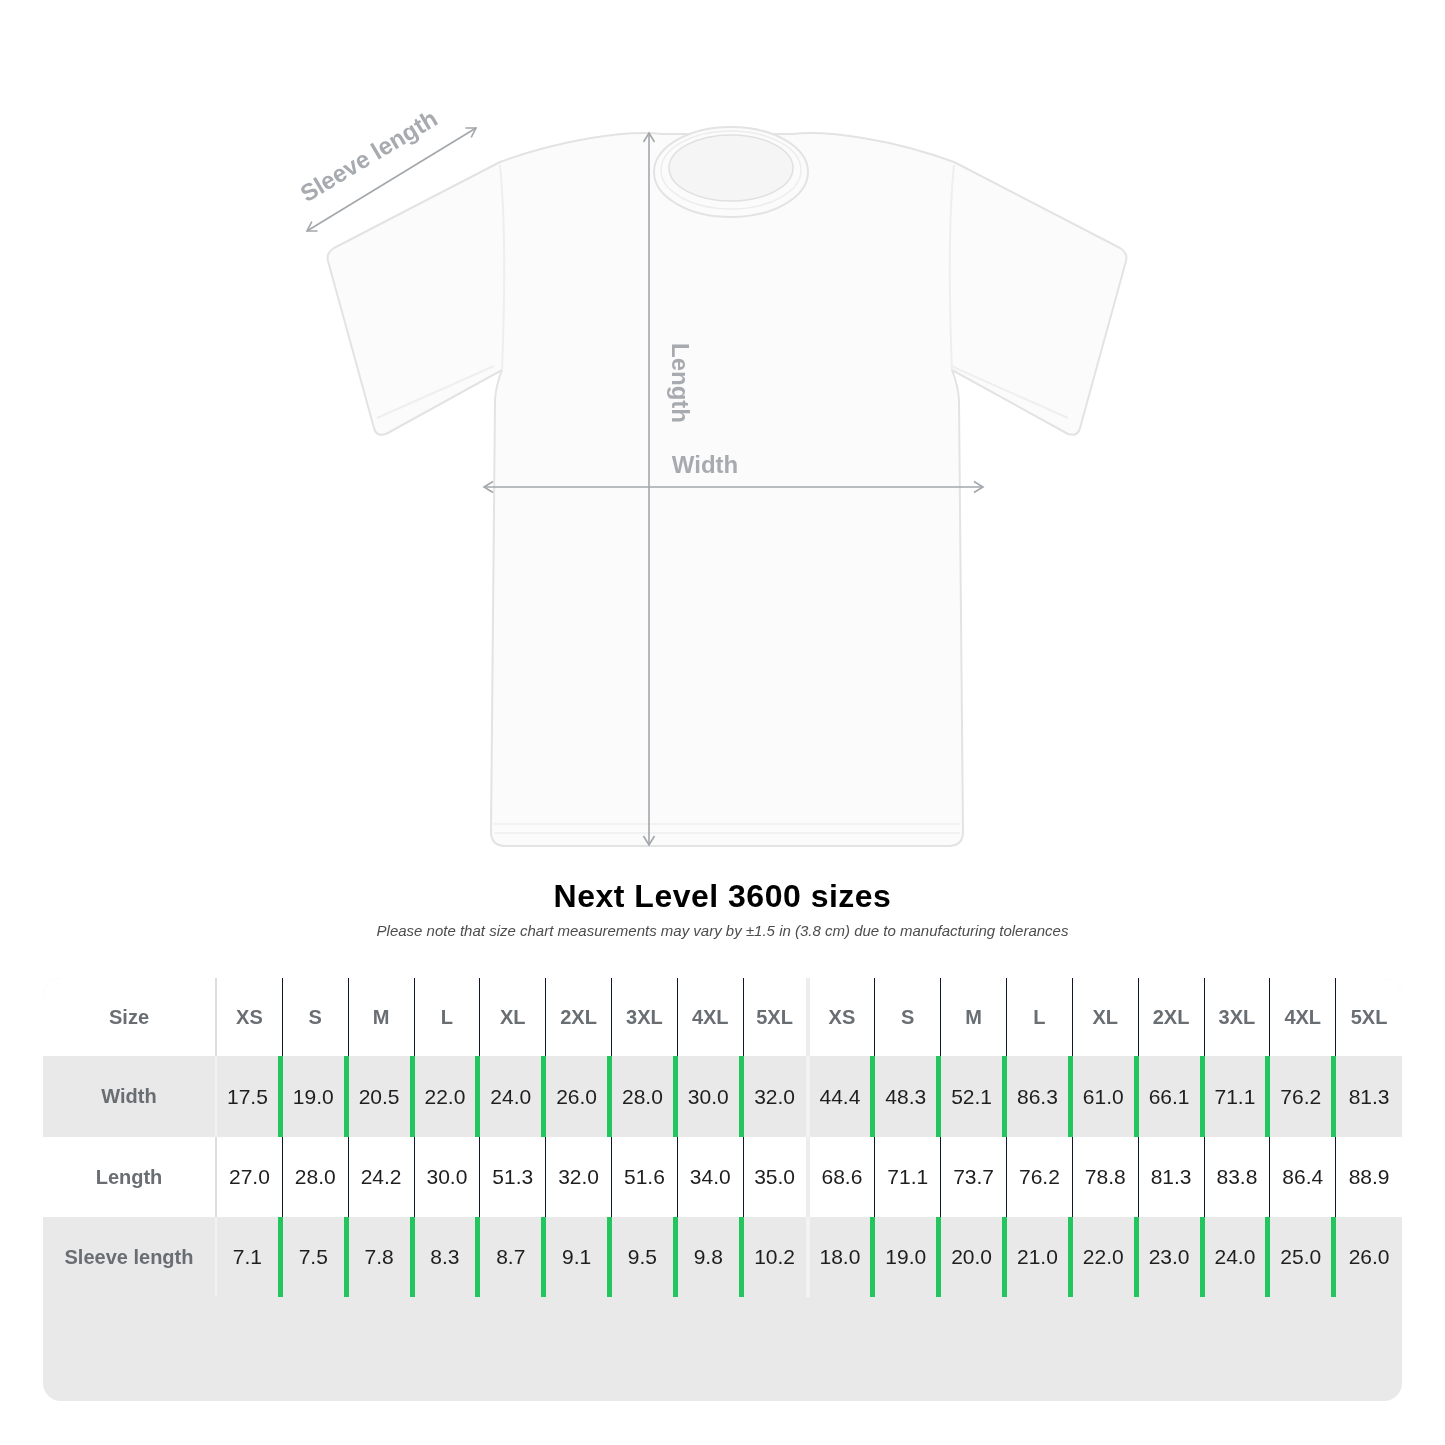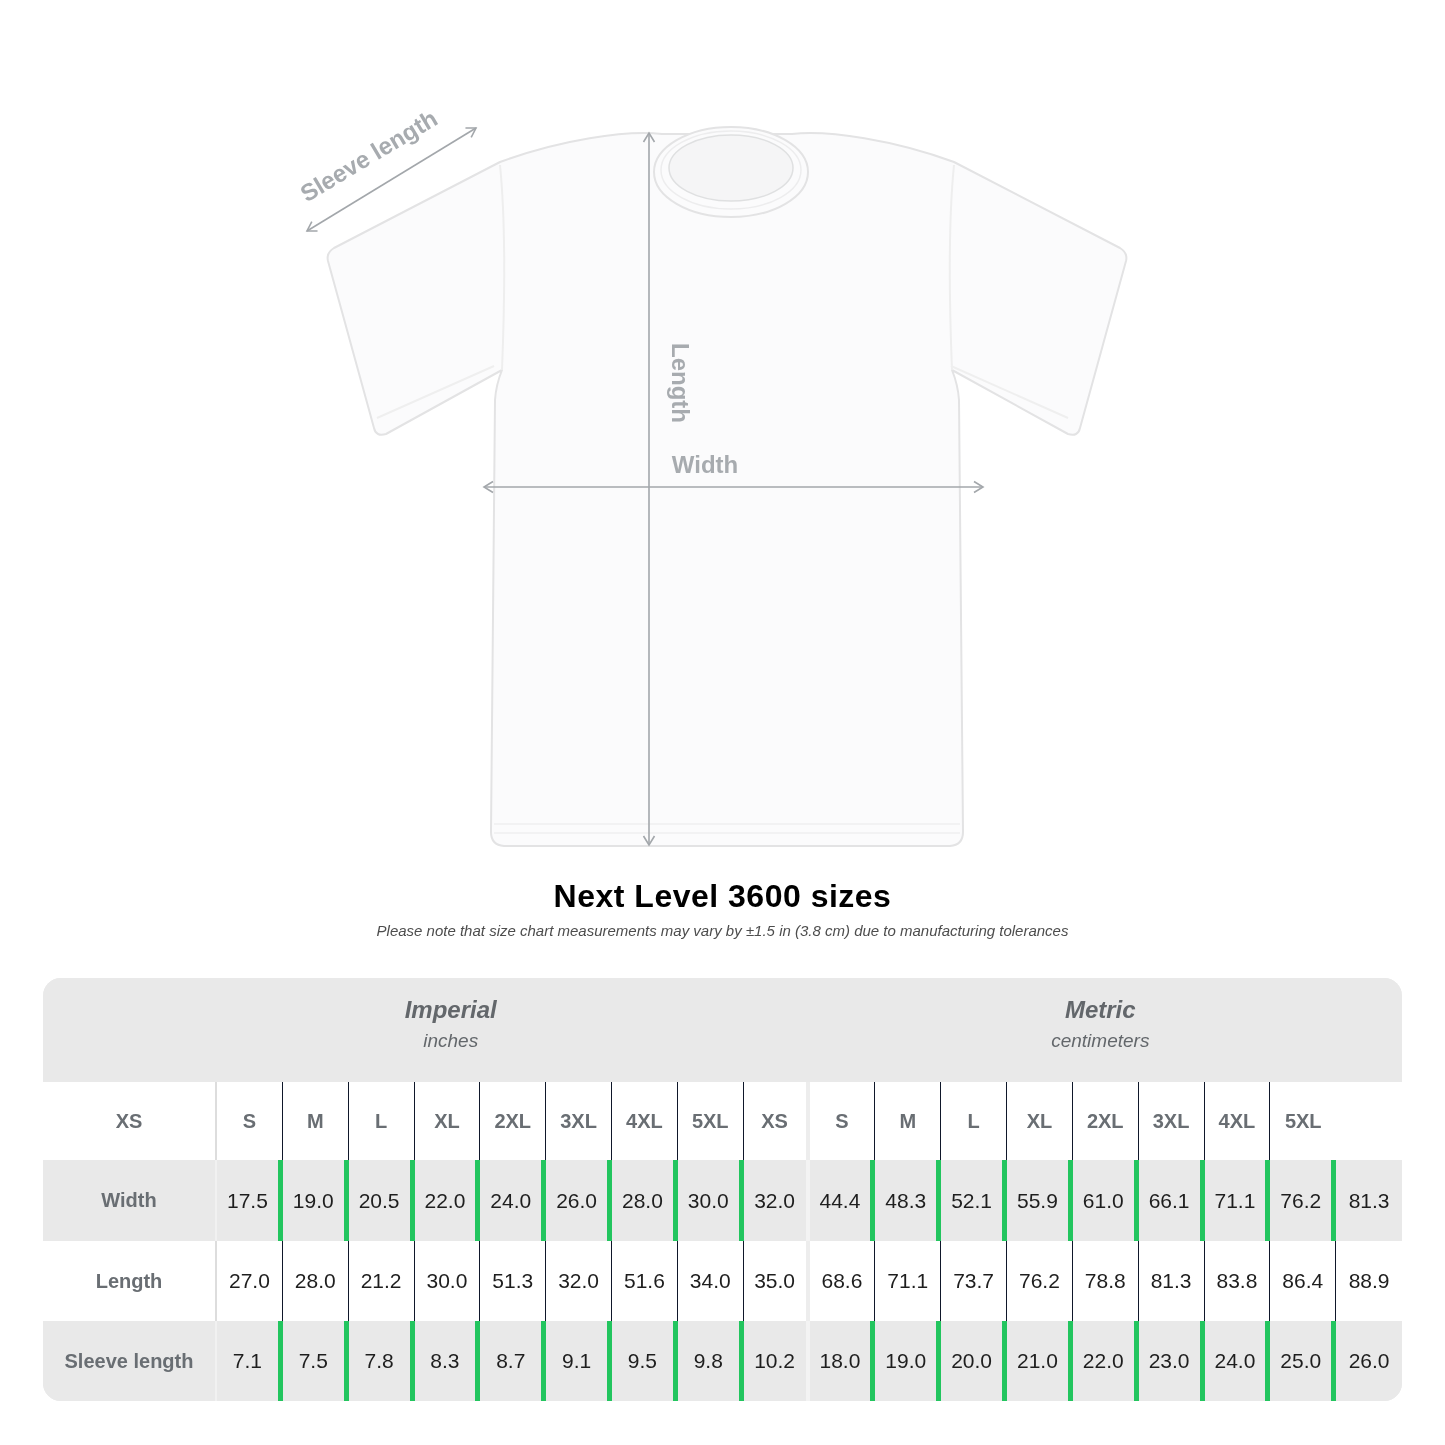--- a/index.html
+++ b/index.html
@@ -98,32 +98,23 @@
     <text x="672" y="383" text-anchor="middle" transform="rotate(90 672 383)">Length</text>
     <text x="705" y="473" text-anchor="middle">Width</text>
   </g>
 </svg>
 
 <div class="title">Next Level 3600 sizes</div>
 <div class="subtitle">Please note that size chart measurements may vary by ±1.5 in (3.8 cm) due to manufacturing tolerances</div>
 
 <div class="size-table">
 
-  <div class="band">
-    <div class="band-group imperial">
-      <div class="band-title">Imperial</div>
-      <div class="band-unit">inches</div>
-    </div>
-    <div class="band-group metric">
-      <div class="band-title">Metric</div>
-      <div class="band-unit">centimeters</div>
-    </div>
-  </div>
 
   <div class="row row-header r-white">
+    <div class="cell head">Size</div>
     <div class="cell head">XS</div>
     <div class="cell head">S</div>
     <div class="cell head">M</div>
     <div class="cell head">L</div>
     <div class="cell head">XL</div>
     <div class="cell head">2XL</div>
     <div class="cell head">3XL</div>
     <div class="cell head">4XL</div>
     <div class="cell head">5XL</div>
     <div class="cell head">XS</div>
@@ -144,33 +135,33 @@
     <div class="cell">20.5</div>
     <div class="cell">22.0</div>
     <div class="cell">24.0</div>
     <div class="cell">26.0</div>
     <div class="cell">28.0</div>
     <div class="cell">30.0</div>
     <div class="cell">32.0</div>
     <div class="cell">44.4</div>
     <div class="cell">48.3</div>
     <div class="cell">52.1</div>
-    <div class="cell">55.9</div>
+    <div class="cell">86.3</div>
     <div class="cell">61.0</div>
     <div class="cell">66.1</div>
     <div class="cell">71.1</div>
     <div class="cell">76.2</div>
     <div class="cell">81.3</div>
   </div>
 
   <div class="row row-length r-white">
     <div class="cell rowlab">Length</div>
     <div class="cell">27.0</div>
     <div class="cell">28.0</div>
-    <div class="cell">21.2</div>
+    <div class="cell">24.2</div>
     <div class="cell">30.0</div>
     <div class="cell">51.3</div>
     <div class="cell">32.0</div>
     <div class="cell">51.6</div>
     <div class="cell">34.0</div>
     <div class="cell">35.0</div>
     <div class="cell">68.6</div>
     <div class="cell">71.1</div>
     <div class="cell">73.7</div>
     <div class="cell">76.2</div>

